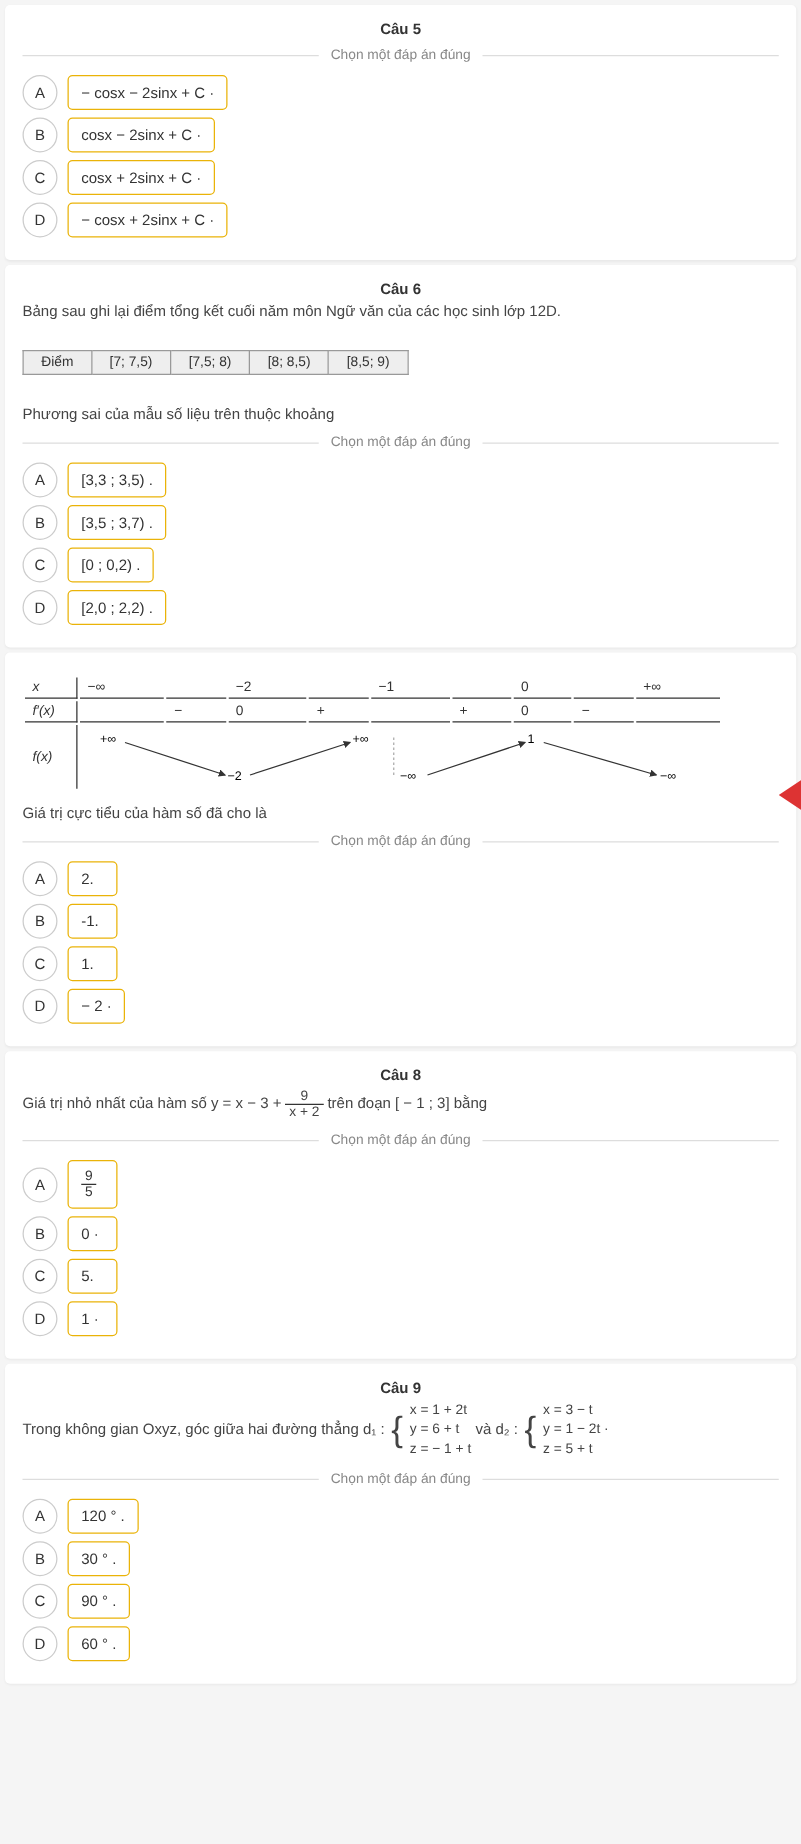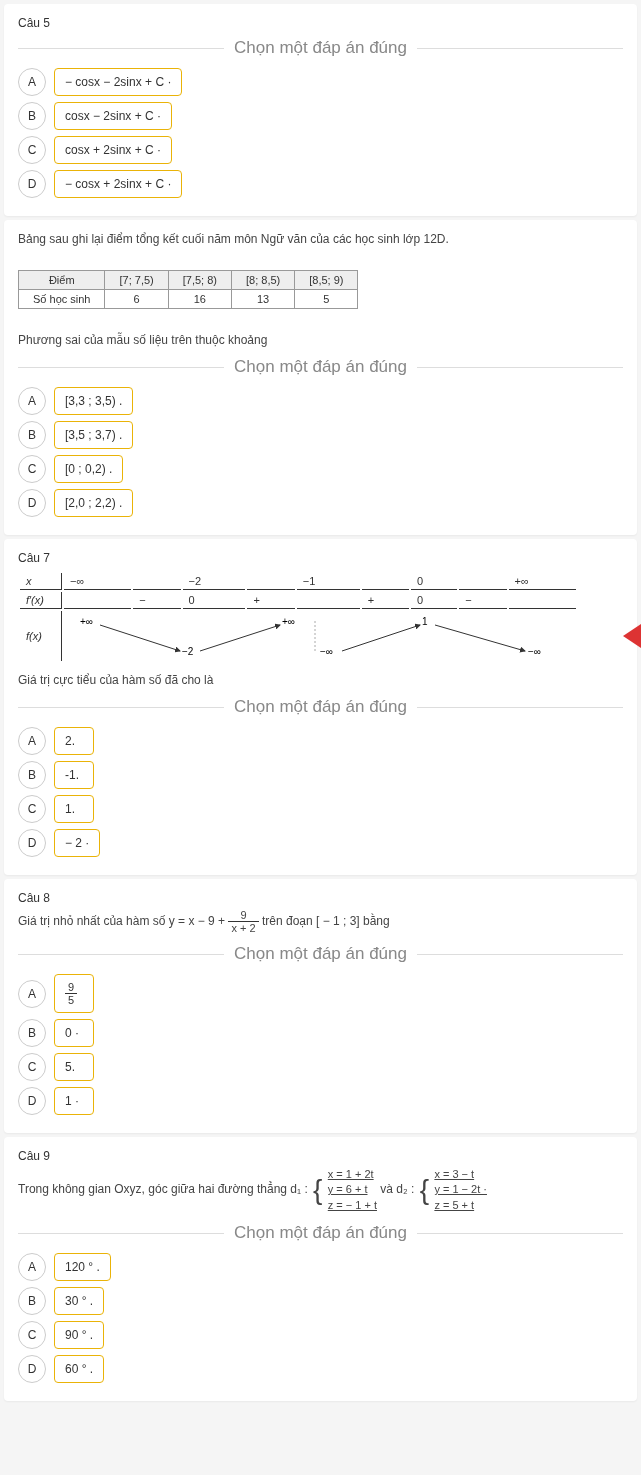--- a/index.html
+++ b/index.html
@@ -1,39 +1,39 @@
 <!DOCTYPE html>
 <html><head>
 <meta charset="utf-8">
 <style>
 * { box-sizing: border-box; margin: 0; padding: 0; }
 body { font-family: Arial, sans-serif; font-size: 12px; color: #333; background: #f5f5f5; width: 641px; }
 .card { background: #fff; margin: 4px; padding: 12px 14px; border-radius: 4px; box-shadow: 0 1px 2px rgba(0,0,0,0.05); }
-.q-title { font-weight: normal; font-size: 12px; margin-bottom: 4px; }
+.q-title { font-weight: bold; font-size: 12px; margin-bottom: 4px; text-align: center; }
 .q-stem { font-size: 12px; margin-bottom: 10px; color: #444; }
 .instr-row { display: flex; align-items: center; margin: 8px 0 10px; }
 .instr-line { flex: 1; height: 1px; background: #ddd; }
-.instr-text { padding: 0 10px; color: #888; font-size: 17px; }
+.instr-text { padding: 0 10px; color: #888; font-size: 11px; }
 .opt-row { display: flex; align-items: center; margin: 6px 0; }
 .opt-letter { width: 28px; height: 28px; border: 1px solid #ccc; border-radius: 50%; display: flex; align-items: center; justify-content: center; font-size: 12px; margin-right: 8px; cursor: pointer; }
 .opt-box { border: 1px solid #eab308; border-radius: 4px; padding: 6px 10px; font-size: 12px; cursor: pointer; min-width: 40px; }
 .ftable { border-collapse: collapse; margin: 24px 0; }
 .ftable td, .ftable th { border: 1px solid #999; padding: 3px 14px; font-size: 11px; text-align: center; }
 .ftable th { background: #eee; font-weight: normal; }
 .vartable { width: 560px; margin: 6px 0 10px; }
 .vartable td { font-size: 11px; padding: 2px 6px; }
 .vrow1 td, .vrow2 td { border-bottom: 1px solid #333; }
 .vheadcol { width: 50px; font-style: italic; border-right: 1px solid #333; }
 .diagram-cell { position: relative; height: 44px; }
 .frac { display: inline-block; vertical-align: middle; text-align: center; font-size: 11px; }
 .frac .num { display: block; border-bottom: 1px solid #333; padding: 0 3px; }
 .frac .den { display: block; padding: 0 3px; }
 .brace { font-size: 28px; line-height: 1; display: inline-block; vertical-align: middle; margin: 0 2px; }
 .eq-stack { display: inline-block; vertical-align: middle; font-size: 11px; line-height: 1.4; }
-.eq-stack div { white-space: nowrap; text-decoration: underline; }
+.eq-stack div { white-space: nowrap; }
 .arrow-badge { position: absolute; right: 0; top: 620px; width: 18px; height: 24px; background: #d33; clip-path: polygon(100% 0,100% 100%,0 50%); }
 .relholder { position: relative; }
 </style>
 </head>
 <body>
 <div class="relholder">
 
 <div class="card">
   <div class="q-title">Câu 5</div>
   <div class="instr-row">
@@ -53,37 +53,31 @@
         <div class="opt-letter">C</div>
         <div class="opt-box">cosx + 2sinx + C ·</div>
       </div>
   <div class="opt-row">
         <div class="opt-letter">D</div>
         <div class="opt-box">− cosx + 2sinx + C ·</div>
       </div>
 </div>
 
 <div class="card">
+  <div class="q-title">Câu 6</div>
   <div class="q-stem">Bảng sau ghi lại điểm tổng kết cuối năm môn Ngữ văn của các học sinh lớp 12D.</div>
   <table class="ftable">
     <tbody>
           <tr>
       <th>Điểm</th>
       <th>[7; 7,5)</th>
       <th>[7,5; 8)</th>
       <th>[8; 8,5)</th>
       <th>[8,5; 9)</th>
     </tr>
-    <tr>
-      <td>Số học sinh</td>
-      <td>6</td>
-      <td>16</td>
-      <td>13</td>
-      <td>5</td>
-    </tr>
   </tbody>
       </table>
   <div class="q-stem">Phương sai của mẫu số liệu trên thuộc khoảng</div>
   <div class="instr-row">
     <div class="instr-line"></div>
     <div class="instr-text">Chọn một đáp án đúng</div>
     <div class="instr-line"></div>
   </div>
   <div class="opt-row">
         <div class="opt-letter">A</div>
@@ -97,21 +91,20 @@
         <div class="opt-letter">C</div>
         <div class="opt-box">[0 ; 0,2) .</div>
       </div>
   <div class="opt-row">
         <div class="opt-letter">D</div>
         <div class="opt-box">[2,0 ; 2,2) .</div>
       </div>
 </div>
 
 <div class="card">
-  <div class="q-title">Câu 7</div>
   <table class="vartable">
     <tbody>
           <tr class="vrow1">
       <td class="vheadcol">x</td>
       <td>−∞</td>
       <td></td>
       <td>−2</td>
       <td></td>
       <td>−1</td>
       <td></td>
@@ -176,21 +169,21 @@
       </div>
   <div class="opt-row">
         <div class="opt-letter">D</div>
         <div class="opt-box">− 2 ·</div>
       </div>
 </div>
 
 <div class="card">
   <div class="q-title">Câu 8</div>
   <div class="q-stem">
-    <span>Giá trị nhỏ nhất của hàm số y = x − 9 + </span>
+    <span>Giá trị nhỏ nhất của hàm số y = x − 3 + </span>
     <span class="frac">
       <span class="num">9</span>
       <span class="den">x + 2</span>
     </span>
     <span> trên đoạn [ − 1 ; 3] bằng</span>
   </div>
   <div class="instr-row">
     <div class="instr-line"></div>
     <div class="instr-text">Chọn một đáp án đúng</div>
     <div class="instr-line"></div>

